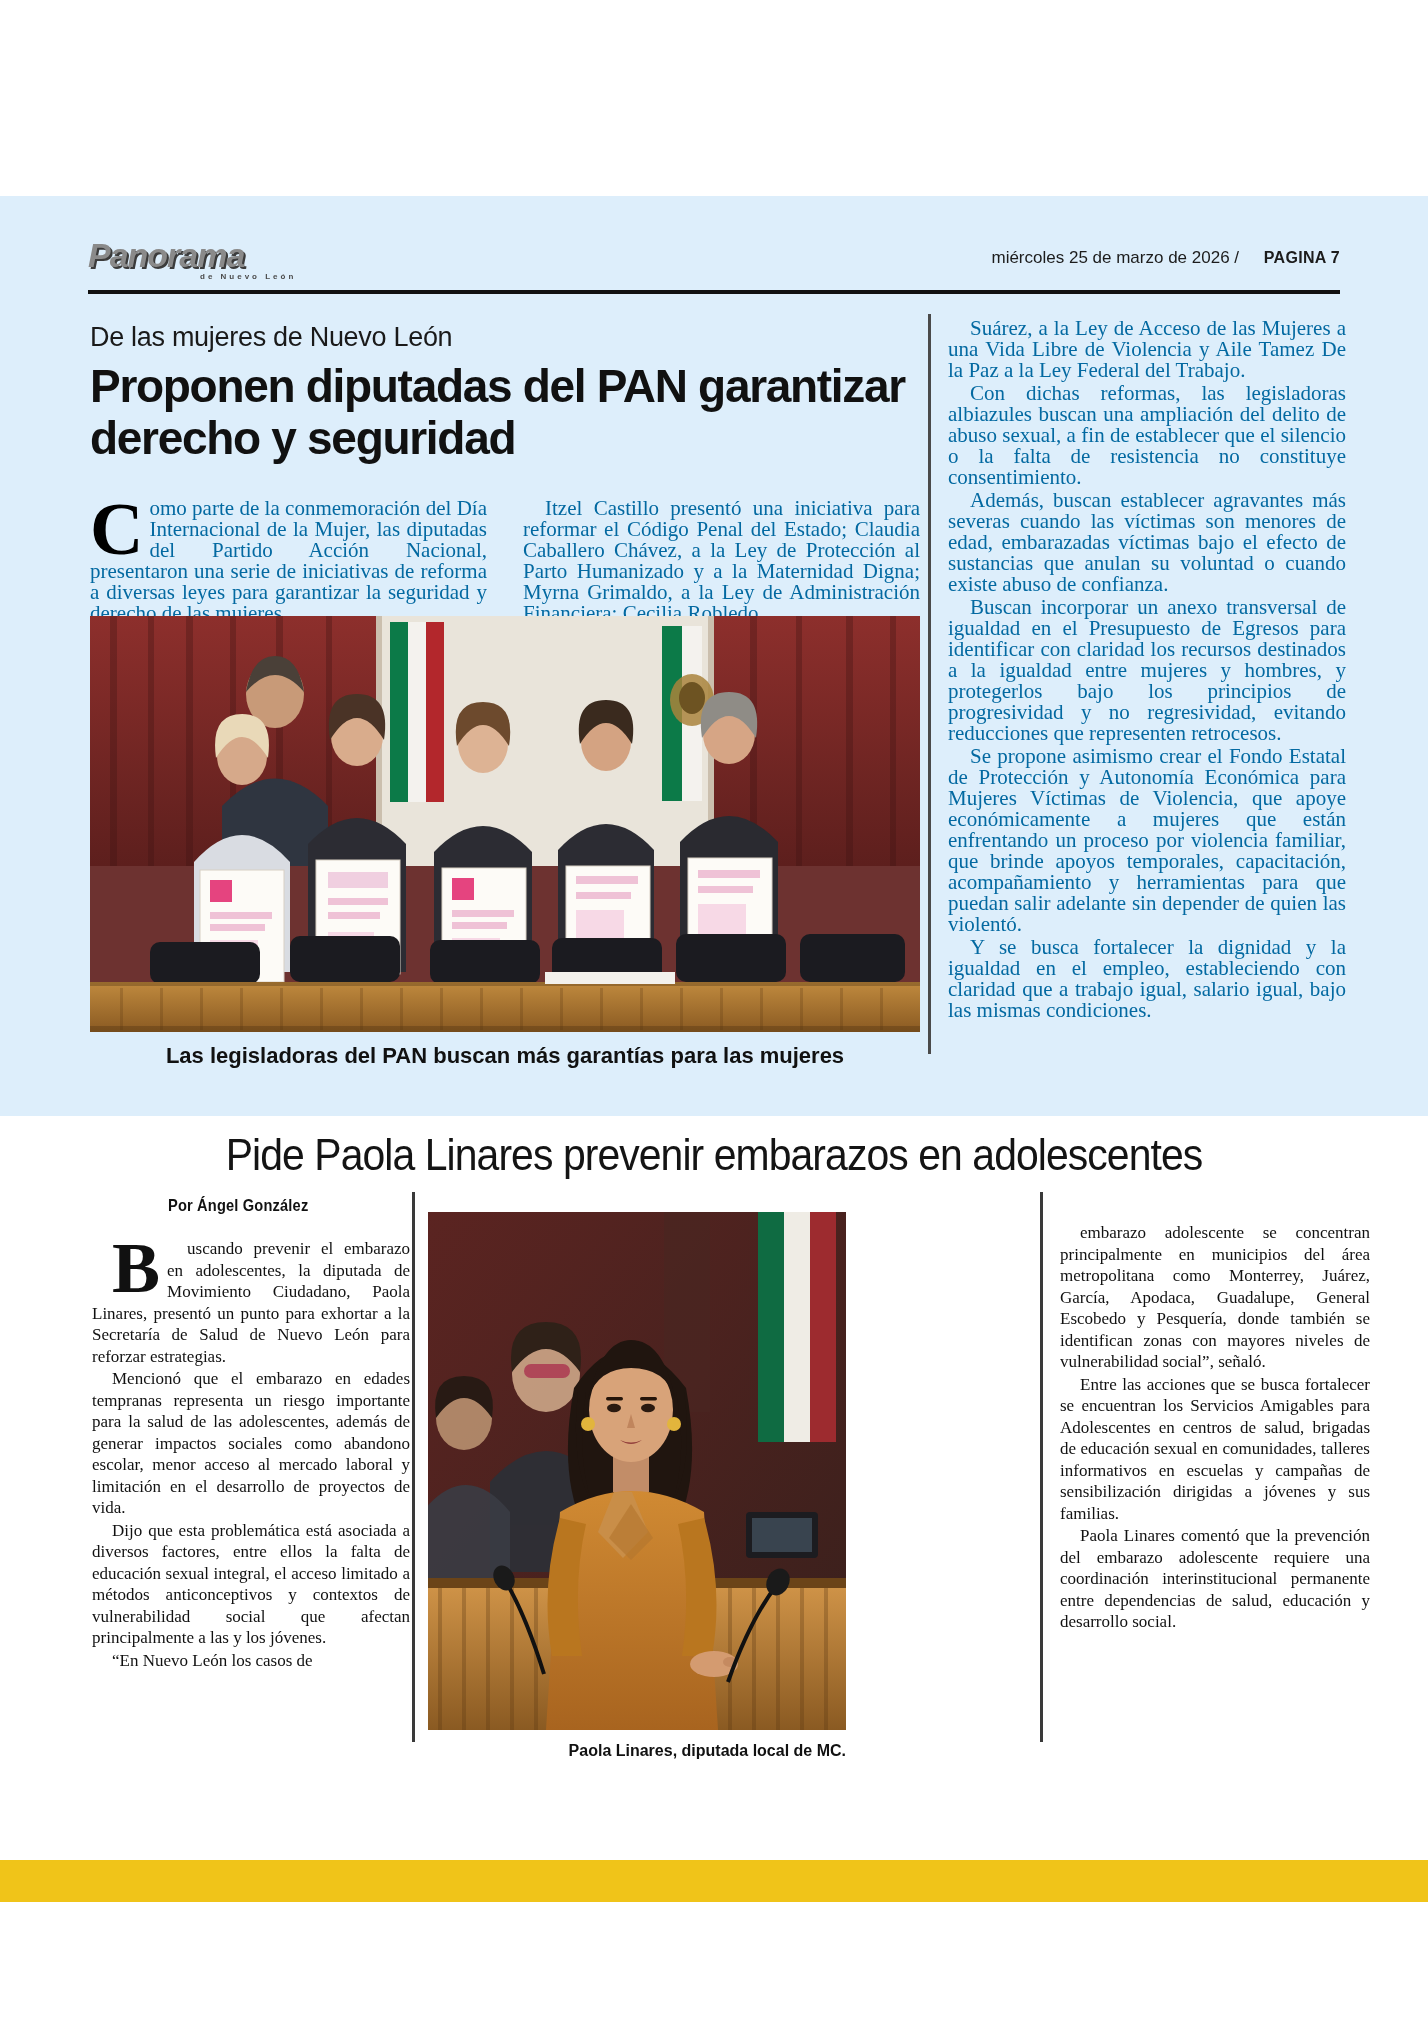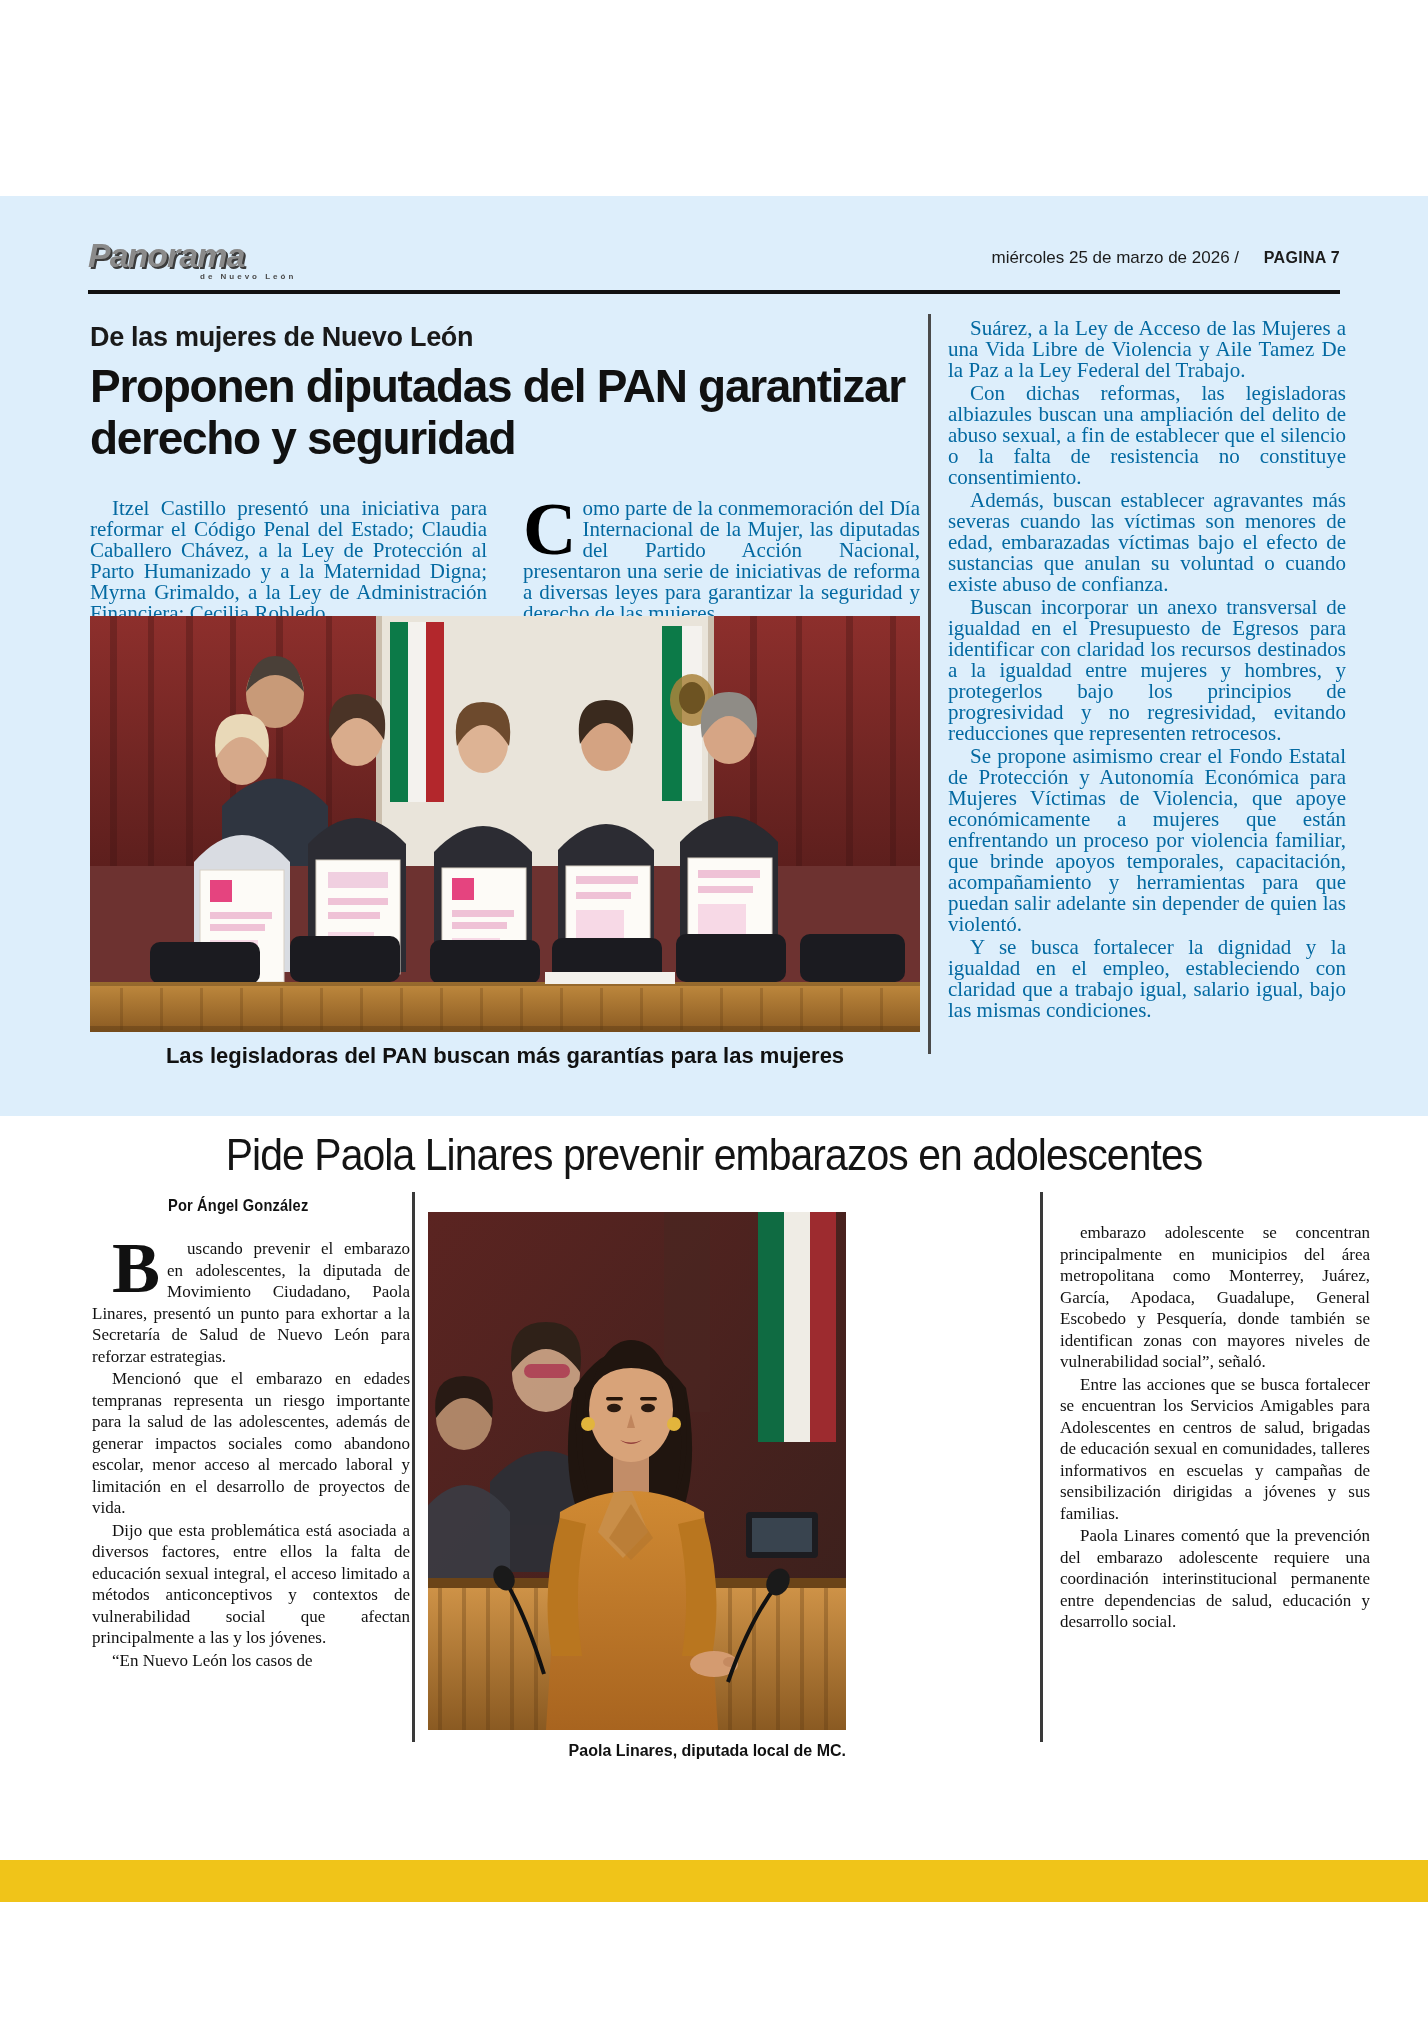--- a/index.html
+++ b/index.html
@@ -46,21 +46,21 @@
   .dateline .pg{ font-weight:bold; font-size:16px; letter-spacing:.3px;margin-left:20px; }
   .masthead-rule{
     position:absolute; left:88px; top:290px; width:1252px; height:4px;
     background:#111;
   }
 
   
   .a1-kicker{
     position:absolute; left:90px; top:322px; width:760px;
     font-family:"Liberation Sans", sans-serif;
-    font-size:27px; font-weight:bold; color:#1a1a1a;
+    font-size:27px; font-weight:normal; color:#1a1a1a;
     letter-spacing:-0.3px;
   }
   .a1-head{
     position:absolute; left:90px; top:360px; width:840px;
     font-family:"Liberation Sans", sans-serif;
     font-weight:bold; font-size:46px; line-height:52px;
     color:#111; letter-spacing:-1.3px;
   }
 
   .a1-cols{
@@ -176,24 +176,24 @@
       <span class="pg">PAGINA 7</span>
     </div>
   </div>
   <div class="masthead-rule"></div>
 
   <div class="a1-kicker">De las mujeres de Nuevo León</div>
   <div class="a1-head">Proponen diputadas del PAN garantizar derecho y seguridad</div>
 
   <div class="a1-cols">
     <div class="a1-col">
-      <p class="body-p">Itzel Castillo presentó una iniciativa para reformar el Código Penal del Estado; Claudia Caballero Chávez, a la Ley de Protección al Parto Humanizado y a la Maternidad Digna; Myrna Grimaldo, a la Ley de Administración Financiera; Cecilia Robledo</p>
+      <p class="body-p dropcap a1-dropwrap">Como parte de la conmemoración del Día Internacional de la Mujer, las diputadas del Partido Acción Nacional, presentaron una serie de iniciativas de reforma a diversas leyes para garantizar la seguridad y derecho de las mujeres.</p>
     </div>
     <div class="a1-col">
-      <p class="body-p dropcap a1-dropwrap">Como parte de la conmemoración del Día Internacional de la Mujer, las diputadas del Partido Acción Nacional, presentaron una serie de iniciativas de reforma a diversas leyes para garantizar la seguridad y derecho de las mujeres.</p>
+      <p class="body-p">Itzel Castillo presentó una iniciativa para reformar el Código Penal del Estado; Claudia Caballero Chávez, a la Ley de Protección al Parto Humanizado y a la Maternidad Digna; Myrna Grimaldo, a la Ley de Administración Financiera; Cecilia Robledo</p>
     </div>
   </div>
 
   <div class="photo1">
     <svg viewBox="0 0 830 416" width="830" height="416" preserveAspectRatio="none">
       <defs>
         <linearGradient id="curtain" x1="0" y1="0" x2="0" y2="1">
           <stop offset="0%" stop-color="#8d2f2c"></stop>
             <stop offset="100%" stop-color="#5d1f1d"></stop>
         </linearGradient>

